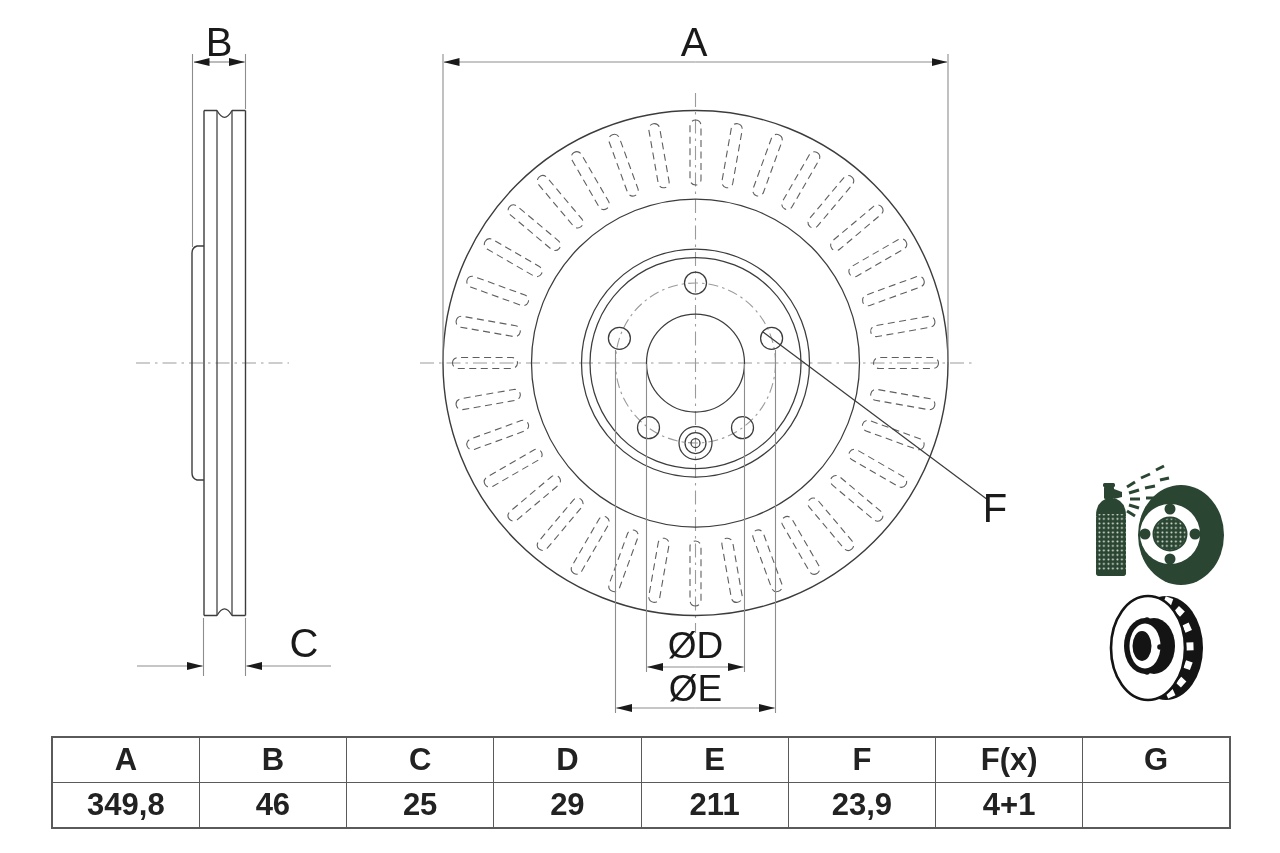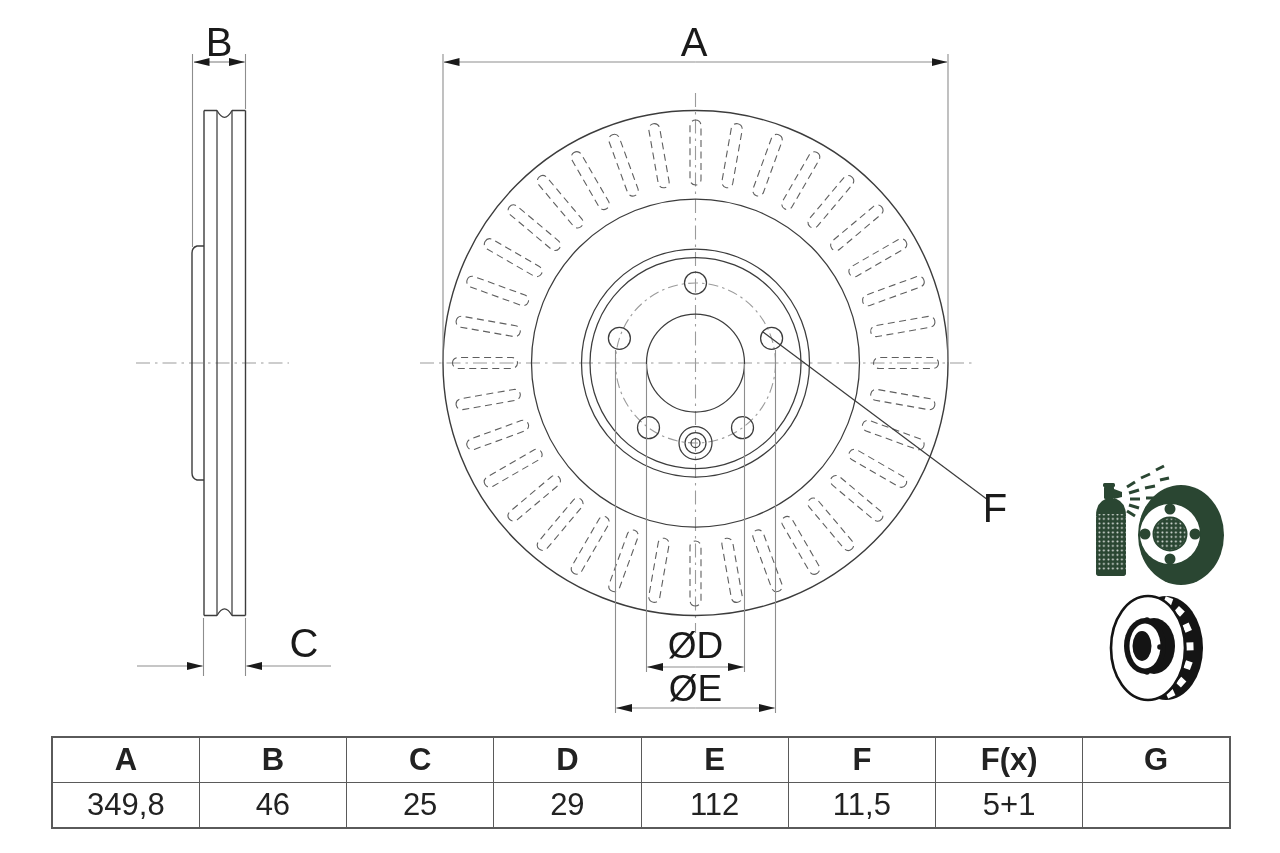--- a/index.html
+++ b/index.html
@@ -26,21 +26,21 @@
   .g1s{stroke:var(--icon-green);fill:none;}
   .b1{fill:var(--icon-black);}
 
   
   .spec-table{position:absolute;left:51px;top:736px;width:1180px;height:92px;
               border-collapse:collapse;table-layout:fixed;}
   .spec-table th,.spec-table td{
       border:1.5px solid var(--table-border);text-align:center;vertical-align:middle;
       height:44px;padding:0;font-size:31px;color:var(--table-text);overflow:hidden;}
   .spec-table th{font-weight:bold;}
-  .spec-table td{font-weight:normal;}
+  .spec-table td{font-weight:bold;}
   .spec-table{border:2px solid var(--table-border);}
 </style>
 </head>
 <body>
 
 <div class="stage">
 
   <svg width="1280" height="736" viewBox="0 0 1280 736" style="position:absolute;left:0;top:0;">
     <defs>
       <marker id="arrow" viewBox="0 0 16 10" markerWidth="16" markerHeight="10" refX="15.5" refY="5" orient="auto" markerUnits="userSpaceOnUse">
@@ -252,21 +252,21 @@
       <th>E</th>
       <th>F</th>
       <th>F(x)</th>
       <th>G</th>
     </tr>
     <tr>
       <td>349,8</td>
       <td>46</td>
       <td>25</td>
       <td>29</td>
-      <td>112</td>
-      <td>11,5</td>
-      <td>5+1</td>
+      <td>211</td>
+      <td>23,9</td>
+      <td>4+1</td>
       <td></td>
     </tr>
   </tbody>
     </table>
 
 </div>
 
 </body></html>

